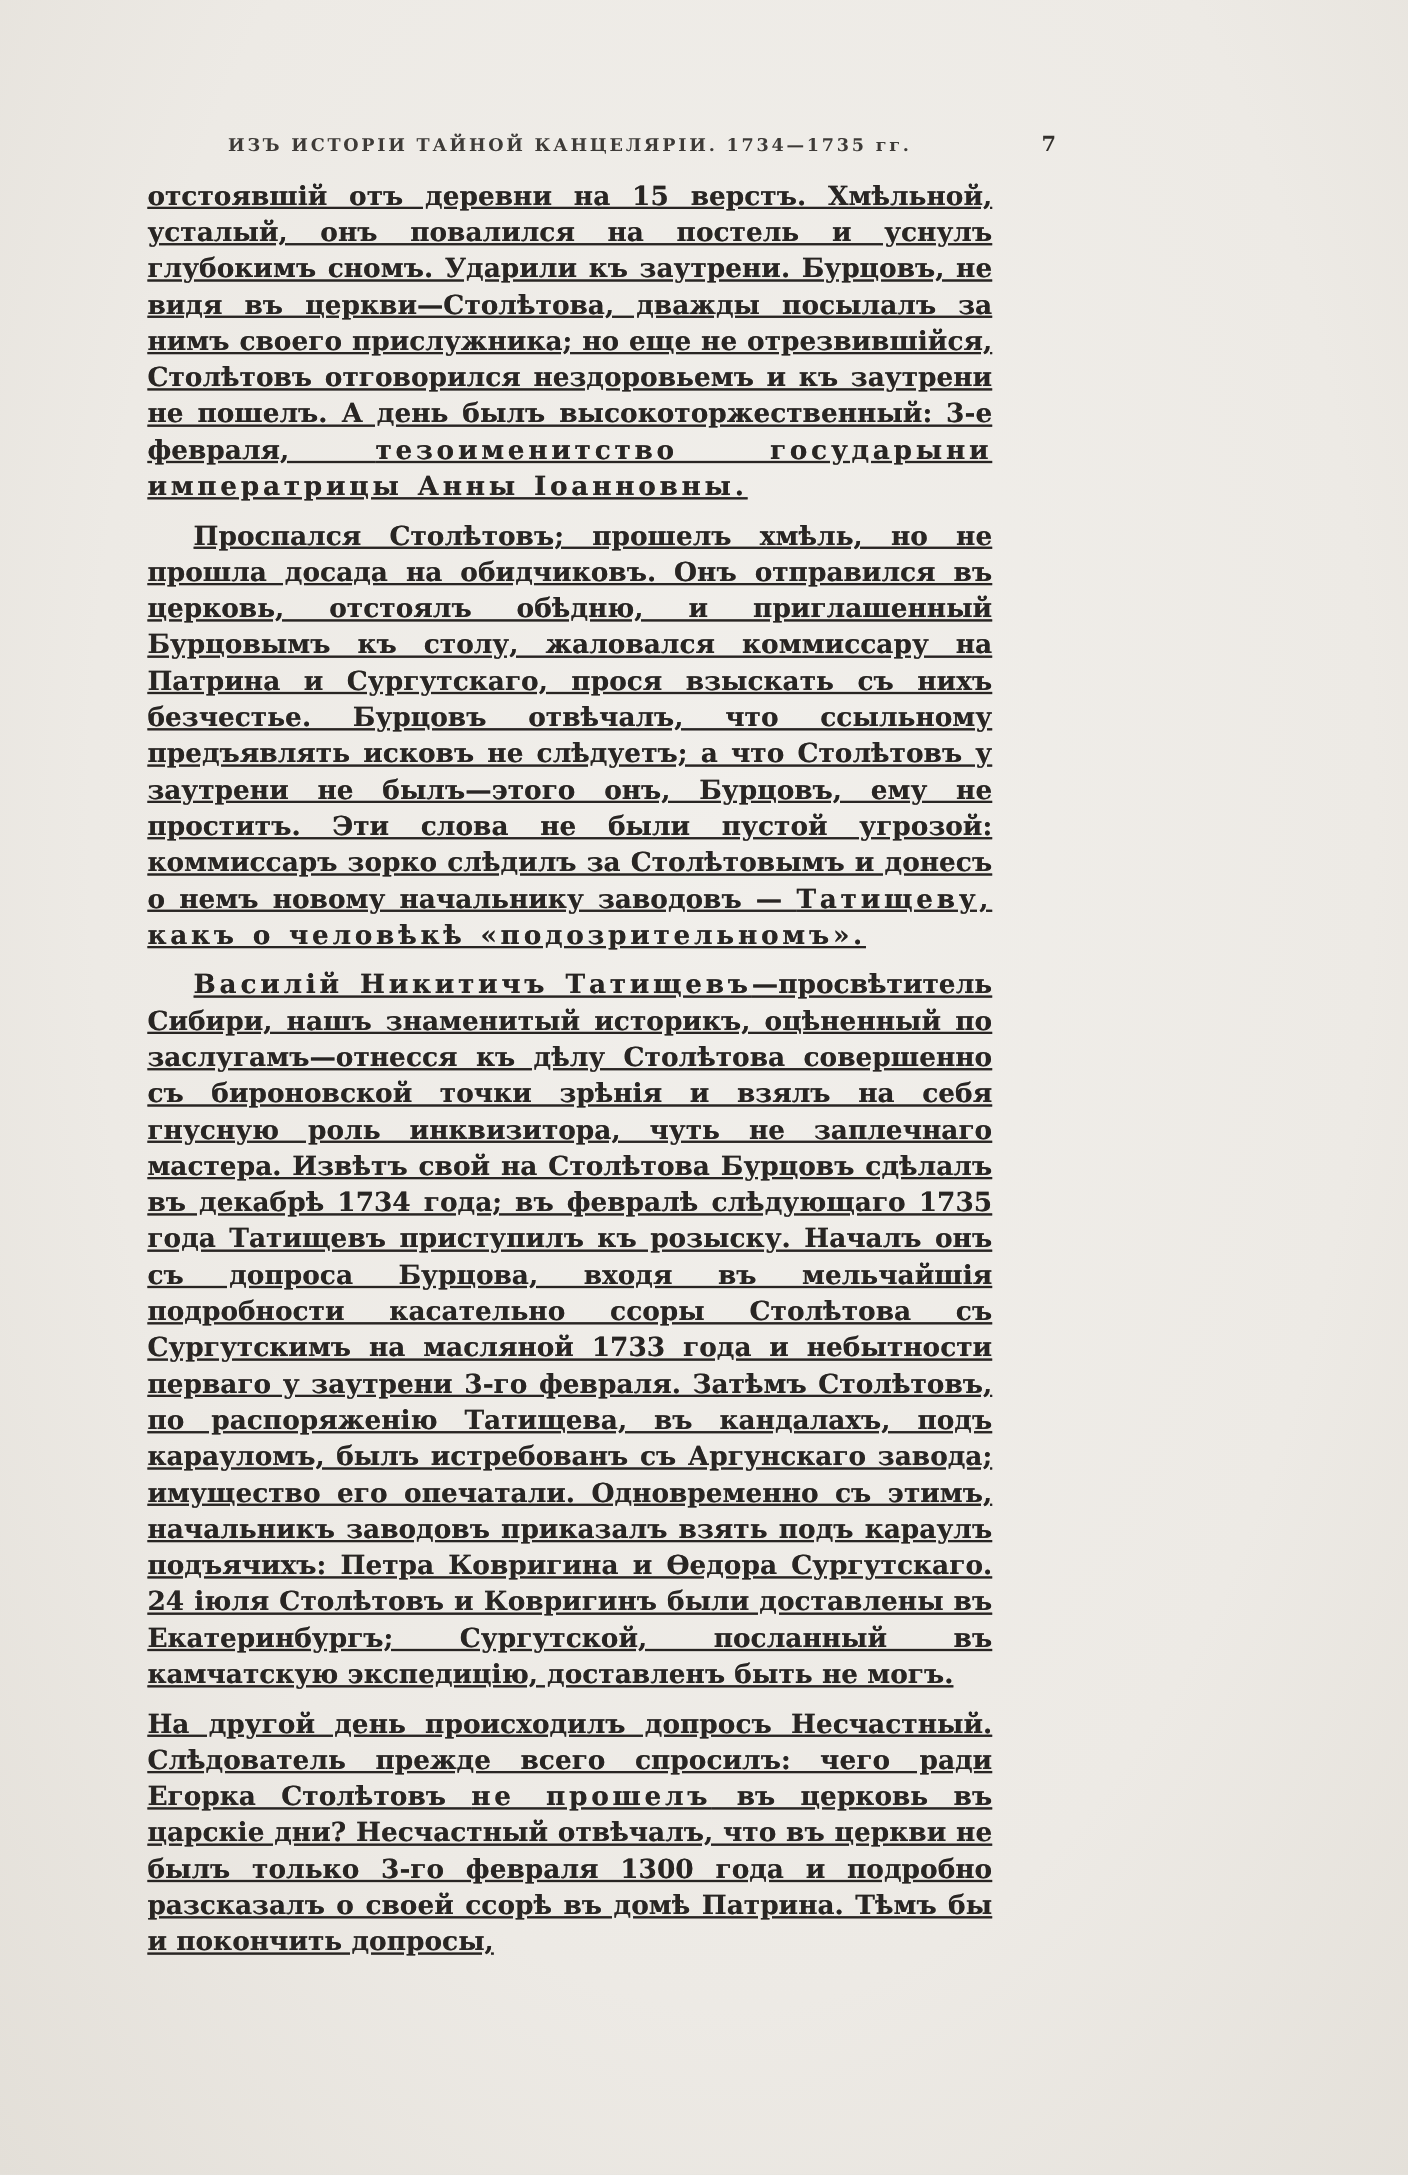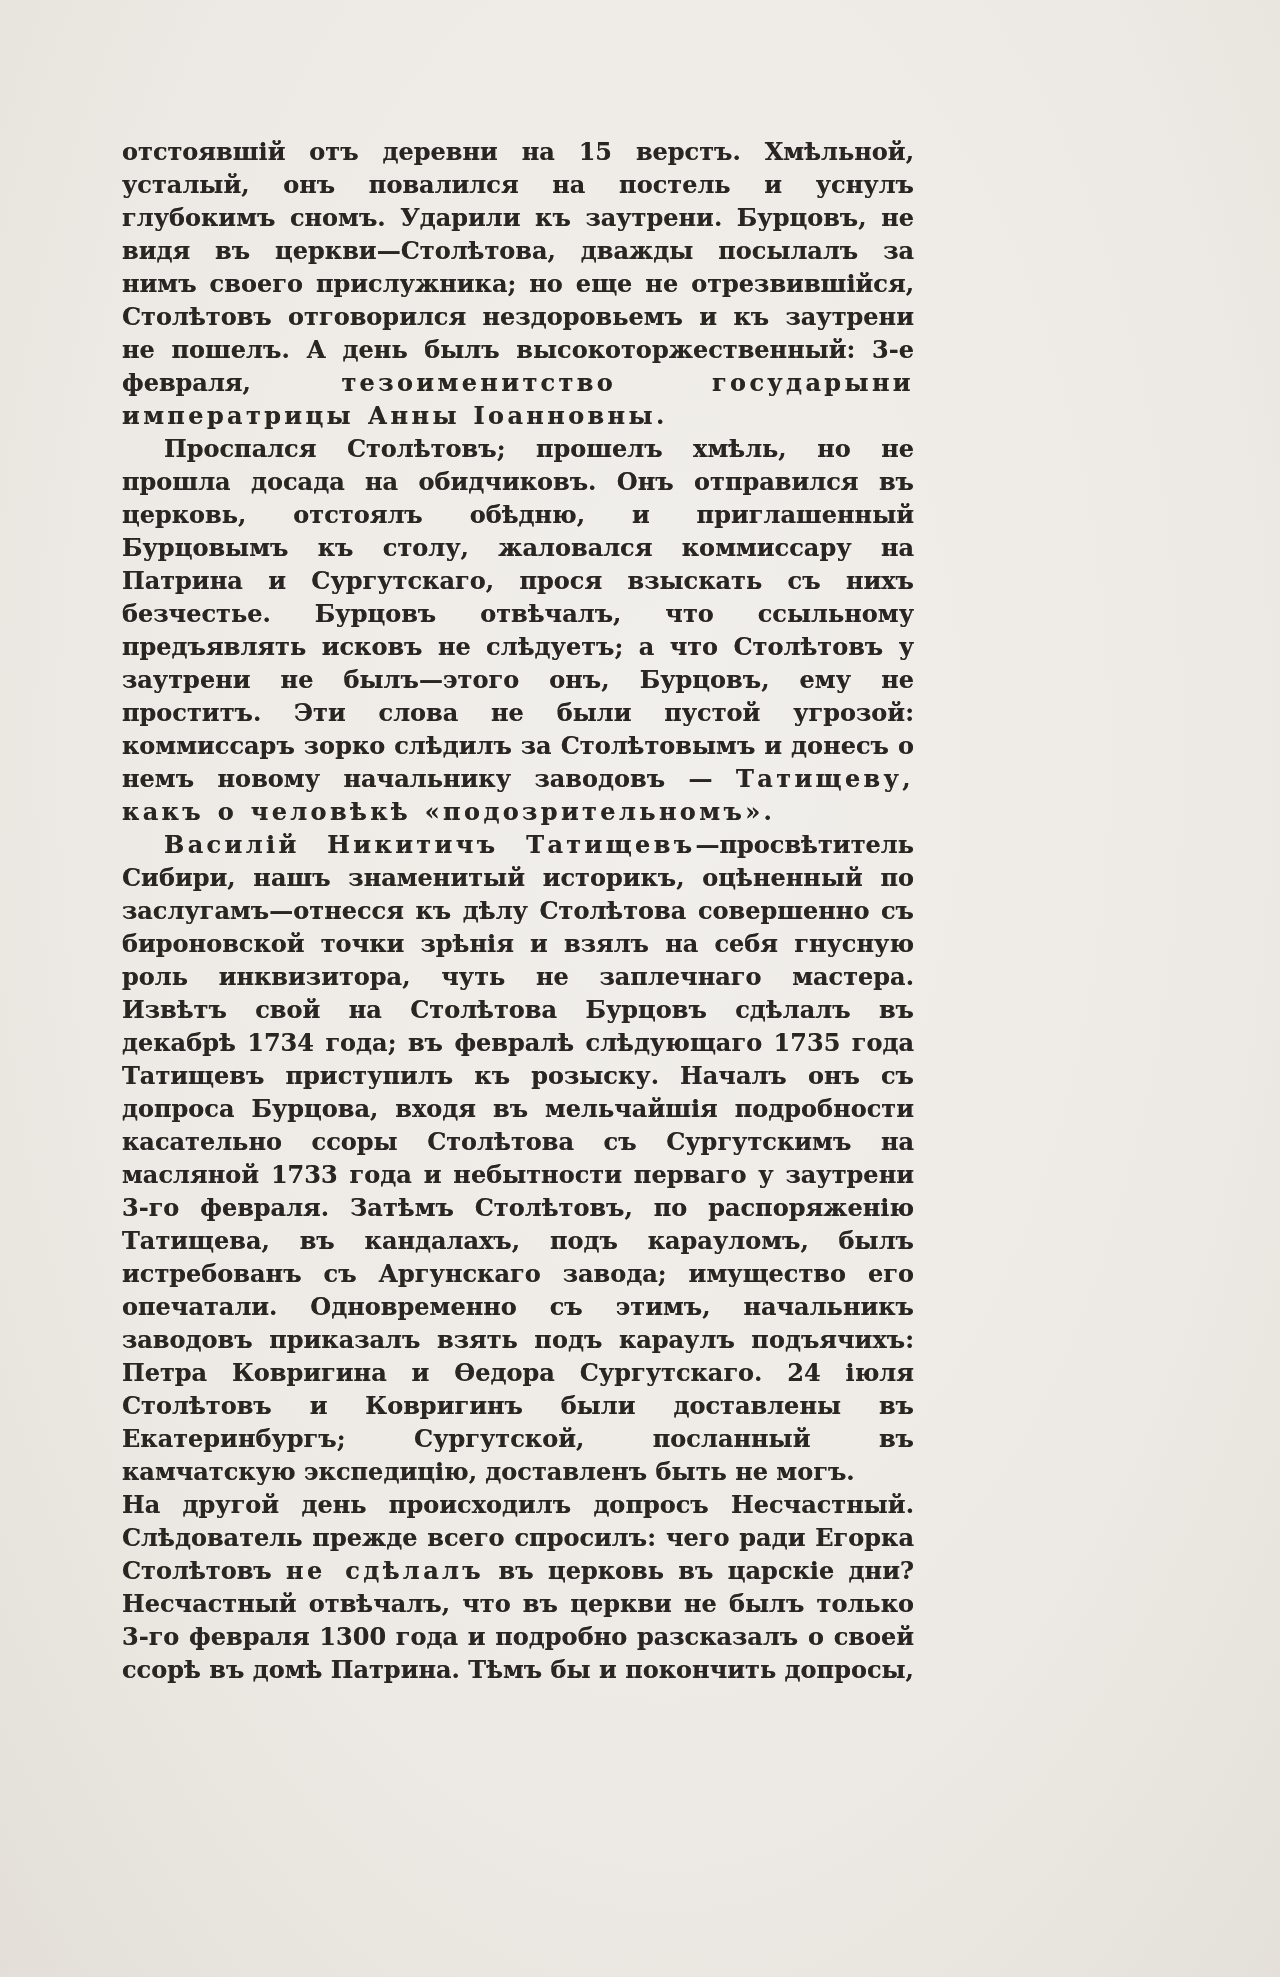--- a/index.html
+++ b/index.html
@@ -49,43 +49,48 @@
   .text-block {
     margin-top: 13px;
     font-size: 24px;
     line-height: 33px;
     font-weight: bold;
     color: #282523;
     text-align: justify;
     text-shadow: 0 0 0.5px rgba(35, 30, 25, 0.55);
   }
   .para {
-    margin: 0;
+    margin: 12px;
     padding: 0;
+    text-decoration: underline;
   }
   .para.indent {
     text-indent: 42px;
   }
   .spaced {
     letter-spacing: 0.14em;
     word-spacing: 0.08em;
   }
 </style>
 </head>
 <body>
 
 <div class="page">
   <div class="content">
 
+    <div class="page-header">
+      <span class="running-title">ИЗЪ ИСТОРІИ ТАЙНОЙ КАНЦЕЛЯРІИ. 1734—1735 гг.</span>
+      <span class="page-number">7</span>
+    </div>
 
     <div class="text-block">
 
       <p class="para"><span>отстоявшій отъ деревни на 15 верстъ. Хмѣльной, усталый, онъ повалился на постель и уснулъ глубокимъ сномъ. Ударили къ заутрени. Бурцовъ, не видя въ церкви—Столѣтова, дважды посылалъ за нимъ своего прислужника; но еще не отрезвившійся, Столѣтовъ отговорился нездоровьемъ и къ заутрени не пошелъ. А день былъ высокоторжественный: 3-е февраля, </span><span class="spaced">тезоименитство государыни императрицы Анны Іоанновны.</span></p>
 
       <p class="para indent"><span>Проспался Столѣтовъ; прошелъ хмѣль, но не прошла досада на обидчиковъ. Онъ отправился въ церковь, отстоялъ обѣдню, и приглашенный Бурцовымъ къ столу, жаловался коммиссару на Патрина и Сургутскаго, прося взыскать съ нихъ безчестье. Бурцовъ отвѣчалъ, что ссыльному предъявлять исковъ не слѣдуетъ; а что Столѣтовъ у заутрени не былъ—этого онъ, Бурцовъ, ему не проститъ. Эти слова не были пустой угрозой: коммиссаръ зорко слѣдилъ за Столѣтовымъ и донесъ о немъ новому начальнику заводовъ — </span><span class="spaced">Татищеву, какъ о человѣкѣ «подозрительномъ».</span></p>
 
       <p class="para indent"><span class="spaced">Василій Никитичъ Татищевъ</span><span>—просвѣтитель Сибири, нашъ знаменитый историкъ, оцѣненный по заслугамъ—отнесся къ дѣлу Столѣтова совершенно съ бироновской точки зрѣнія и взялъ на себя гнусную роль инквизитора, чуть не заплечнаго мастера. Извѣтъ свой на Столѣтова Бурцовъ сдѣлалъ въ декабрѣ 1734 года; въ февралѣ слѣдующаго 1735 года Татищевъ приступилъ къ розыску. Началъ онъ съ допроса Бурцова, входя въ мельчайшія подробности касательно ссоры Столѣтова съ Сургутскимъ на масляной 1733 года и небытности перваго у заутрени 3-го февраля. Затѣмъ Столѣтовъ, по распоряженію Татищева, въ кандалахъ, подъ карауломъ, былъ истребованъ съ Аргунскаго завода; имущество его опечатали. Одновременно съ этимъ, начальникъ заводовъ приказалъ взять подъ караулъ подъячихъ: Петра Ковригина и Ѳедора Сургутскаго. 24 іюля Столѣтовъ и Ковригинъ были доставлены въ Екатеринбургъ; Сургутской, посланный въ камчатскую экспедицію, доставленъ быть не могъ.</span></p>
 
-      <p class="para"><span>На другой день происходилъ допросъ Несчастный. Слѣдователь прежде всего спросилъ: чего ради Егорка Столѣтовъ </span><span class="spaced">не сдѣлалъ</span><span> въ церковь въ царскіе дни? Несчастный отвѣчалъ, что въ церкви не былъ только 3-го февраля 1300 года и подробно разсказалъ о своей ссорѣ въ домѣ Патрина. Тѣмъ бы и покончить допросы,</span></p>
+      <p class="para"><span>На другой день происходилъ допросъ Несчастный. Слѣдователь прежде всего спросилъ: чего ради Егорка Столѣтовъ </span><span class="spaced">не прошелъ</span><span> въ церковь въ царскіе дни? Несчастный отвѣчалъ, что въ церкви не былъ только 3-го февраля 1300 года и подробно разсказалъ о своей ссорѣ въ домѣ Патрина. Тѣмъ бы и покончить допросы,</span></p>
 
     </div>
   </div>
 </div>
 
 </body></html>

